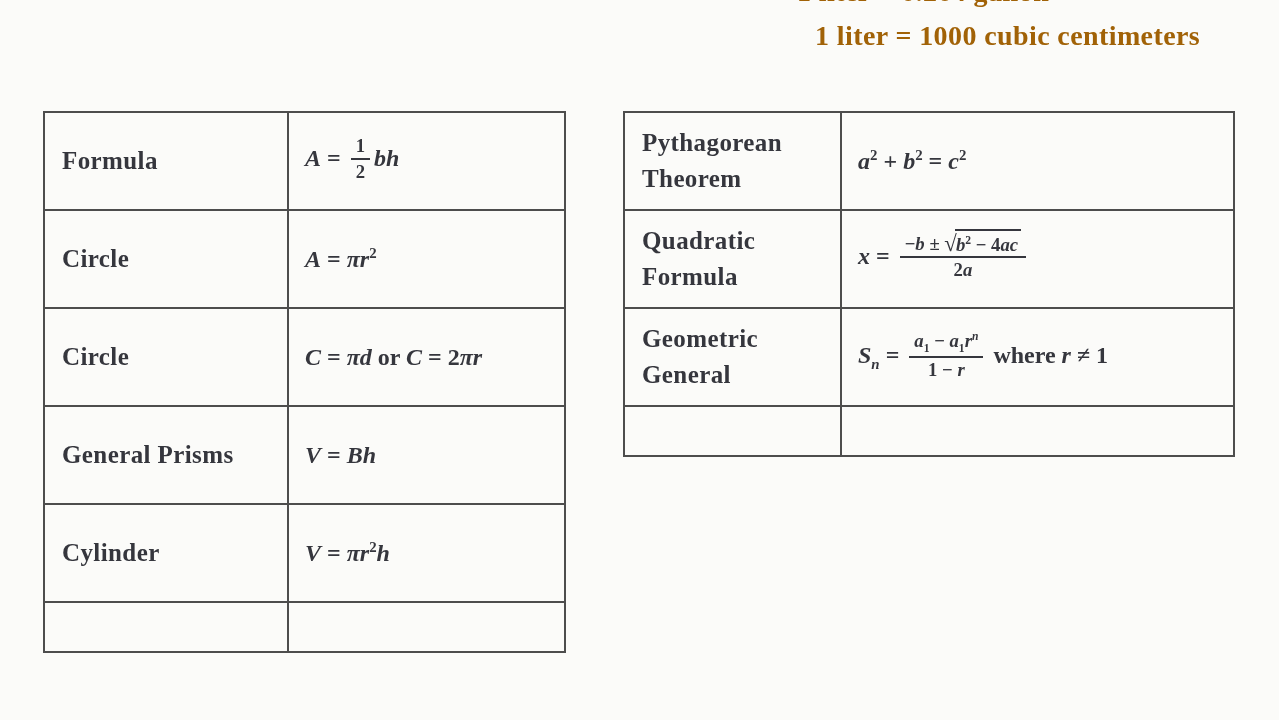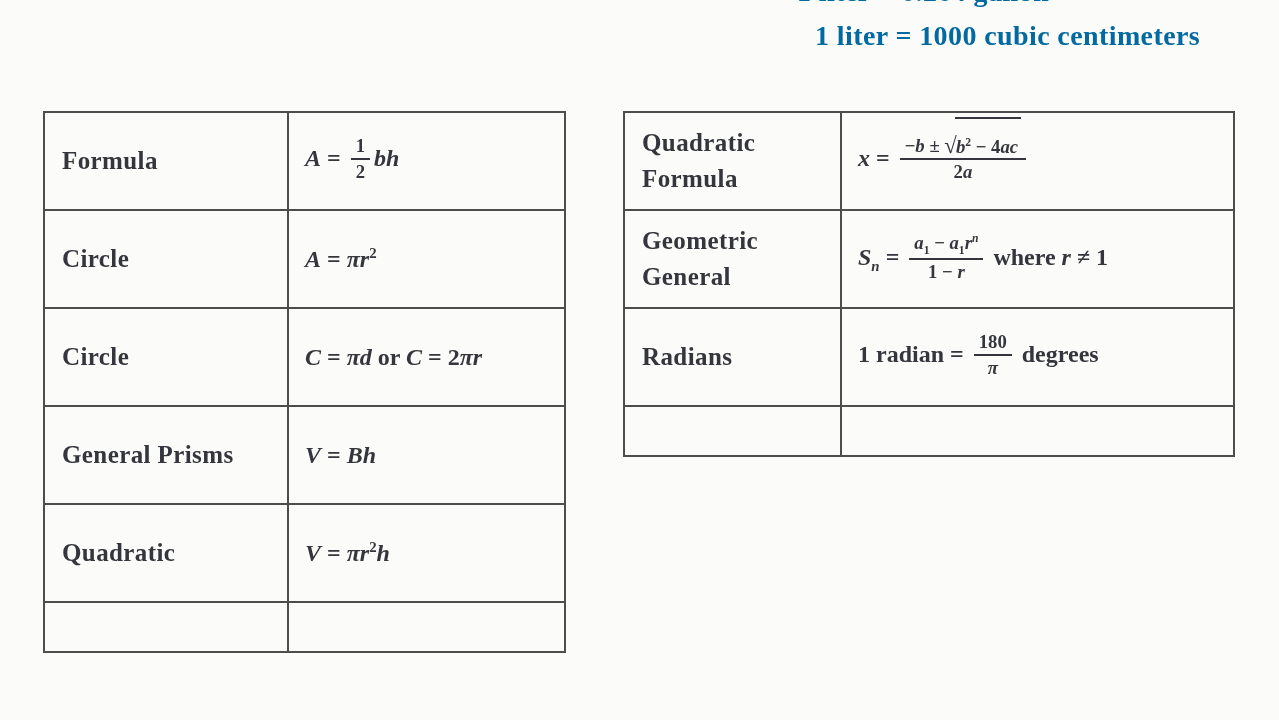--- a/index.html
+++ b/index.html
@@ -4,21 +4,21 @@
 <style>
   * { margin:0; padding:0; box-sizing:border-box; }
   html,body { background:#ffffff; }
   .page {
     position:relative; width:1279px; height:720px; overflow:hidden;
     background:#fbfbf9; color:#34353c;
     font-family:"Liberation Serif","DejaVu Serif",serif;
   }
   .conv-line {
     position:absolute; white-space:nowrap;
-    font-size:28px; font-weight:bold; letter-spacing:0.4px; color:#0369a1;
+    font-size:28px; font-weight:bold; letter-spacing:0.4px; color:#a16207;
   }
   #conv1 { top:-24px; left:797px; }
   #conv2 { top:20px;  left:815px; }
 
   table.ftable {
     position:absolute; border-collapse:collapse; table-layout:fixed;
     background:transparent;
   }
   #left-table  { top:111px; left:43px;  width:523px; }
   #right-table { top:111px; left:623px; width:612px; }
@@ -45,21 +45,21 @@
   .frac {
     display:inline-block; vertical-align:middle; text-align:center;
     font-size:0.78em; line-height:1.15; margin:0 4px;
     position:relative; top:-2px;
   }
   .frac .num { display:block; border-bottom:2px solid #35363d; padding:0 5px 1px; }
   .frac .den { display:block; padding-top:1px; }
 
   .sqrt { white-space:nowrap; }
   .sqrt .rad { font-size:1.22em; font-style:normal; line-height:0.8; }
-  .sqrt .sqrt-body { border-top:2px solid #35363d; padding:17px 3px 0 1px; margin-left:-2px;margin-top:34px; }
+  .sqrt .sqrt-body { border-top:2px solid #35363d; padding:3px 3px 0 1px; margin-left:-2px;margin-top:34px; }
 </style>
 </head>
 <body>
 
 <div class="page">
 
   <div id="conv1" class="conv-line">1 liter = 0.264 gallon</div>
   <div id="conv2" class="conv-line">1 liter = 1000 cubic centimeters</div>
 
   <table id="left-table" class="ftable">
@@ -78,47 +78,47 @@
       </tr>
       <tr>
         <td class="label">Circle</td>
         <td class="formula"><span class="it">C</span><span> = </span><span class="it">πd</span><span> or </span><span class="it">C</span><span> = 2</span><span class="it">πr</span></td>
       </tr>
       <tr>
         <td class="label">General Prisms</td>
         <td class="formula"><span class="it">V</span><span> = </span><span class="it">Bh</span></td>
       </tr>
       <tr>
-        <td class="label">Quadratic</td>
+        <td class="label">Cylinder</td>
         <td class="formula"><span class="it">V</span><span> = </span><span class="it">πr</span><sup>2</sup><span class="it">h</span></td>
       </tr>
       <tr class="partial">
         <td class="label"></td>
         <td class="formula"></td>
       </tr>
     </tbody>
   </table>
 
   <table id="right-table" class="ftable">
     <colgroup>
         <col style="width:217px">
         <col>
       </colgroup>
     <tbody>
       <tr>
+        <td class="label">Pythagorean Theorem</td>
+        <td class="formula"><span class="it">a</span><sup>2</sup><span> + </span><span class="it">b</span><sup>2</sup><span> = </span><span class="it">c</span><sup>2</sup></td>
+      </tr>
+      <tr>
         <td class="label">Quadratic Formula</td>
         <td class="formula"><span class="it">x</span><span> = </span><span class="frac"><span class="num"><span>−</span><span class="it">b</span><span> ± </span><span class="sqrt"><span class="rad">√</span><span class="sqrt-body"><span class="it">b</span><sup>2</sup><span> − 4</span><span class="it">ac</span></span></span></span><span class="den"><span>2</span><span class="it">a</span></span></span></td>
       </tr>
       <tr>
         <td class="label">Geometric General</td>
         <td class="formula"><span class="it">S</span><sub class="it">n</sub><span> = </span><span class="frac"><span class="num"><span class="it">a</span><sub>1</sub><span> − </span><span class="it">a</span><sub>1</sub><span class="it">r</span><sup class="it">n</sup></span><span class="den"><span>1 − </span><span class="it">r</span></span></span><span> where </span><span class="it">r</span><span> ≠ 1</span></td>
-      </tr>
-      <tr>
-        <td class="label">Radians</td>
-        <td class="formula"><span>1 radian = </span><span class="frac"><span class="num"><span>180</span></span><span class="den"><span class="it">π</span></span></span><span> degrees</span></td>
       </tr>
       <tr class="partial">
         <td class="label"></td>
         <td class="formula"></td>
       </tr>
     </tbody>
   </table>
 
 </div>
 

